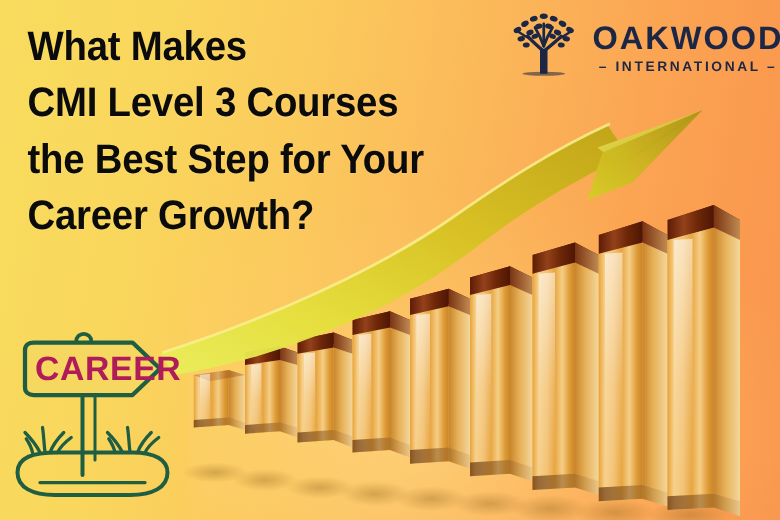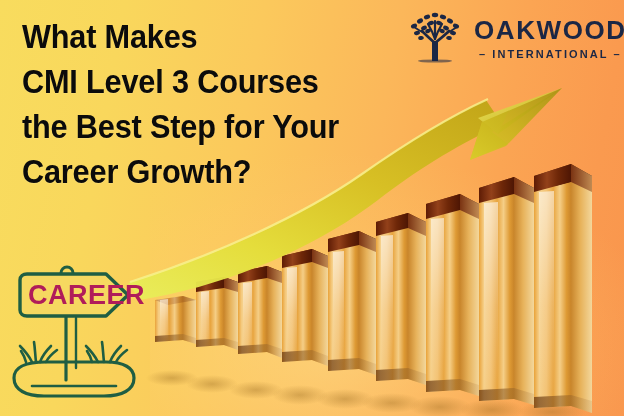--- a/index.html
+++ b/index.html
@@ -33,21 +33,21 @@
     font-size:33px;
     line-height:45px;
     letter-spacing:-0.2px;
     color:#0B0B0B;
     transform:scaleX(.93);
     transform-origin:left top;
     text-shadow:0 1px 0 rgba(255,255,255,.12);
   }
   #headline .ln{display:block;white-space:nowrap;}
   
-  #logo{position:absolute;left:404px;top:7px;width:212px;height:60px;display:flex;align-items:center;gap:8px;}
+  #logo{position:absolute;left:404px;top:7px;width:212px;height:60px;display:flex;gap:8px;}
   #logo-mark{width:62px;height:56px;flex:0 0 62px;}
   #logo-text{display:flex;flex-direction:column;justify-content:center;padding-top:2px;}
   #logo-word{
     font-size:26px;font-weight:bold;color:#1B2745;letter-spacing:1.6px;line-height:28px;
     font-family:"Liberation Sans", sans-serif;
   }
   #logo-sub{
     font-size:11px;font-weight:bold;color:#1B2745;letter-spacing:2.1px;line-height:14px;
     margin-top:3px;text-align:center;
     font-family:"Liberation Sans", sans-serif;

